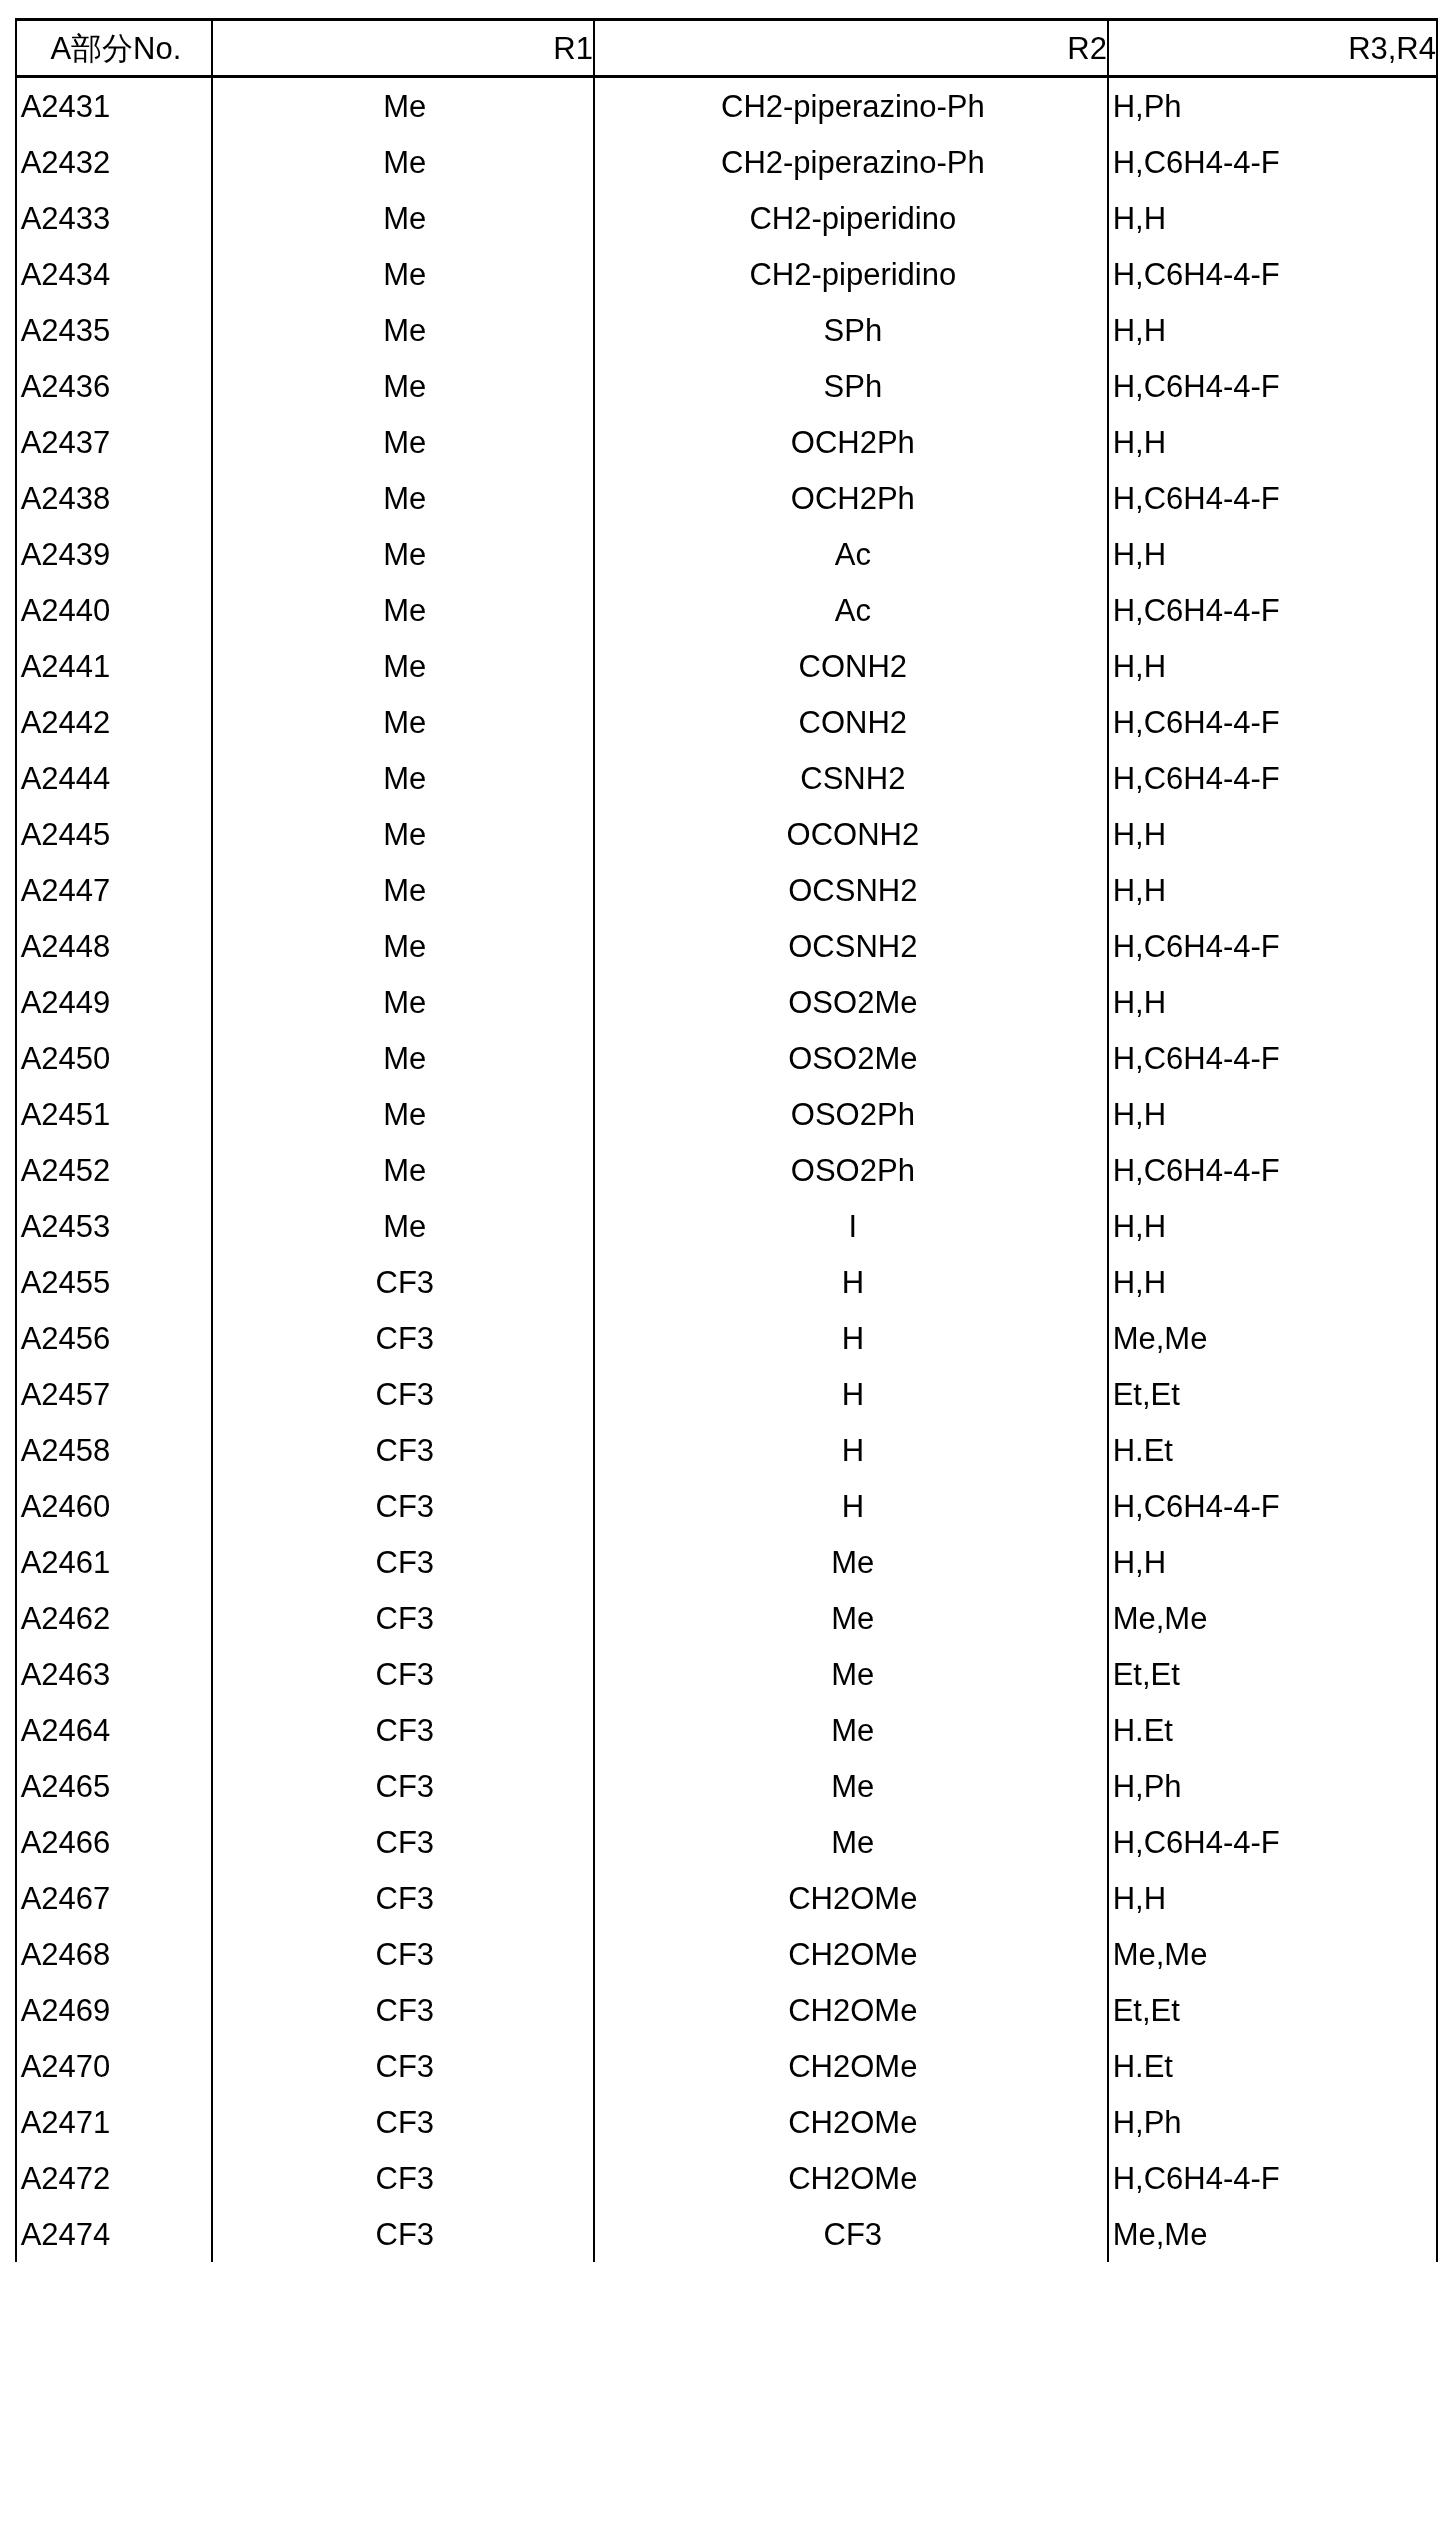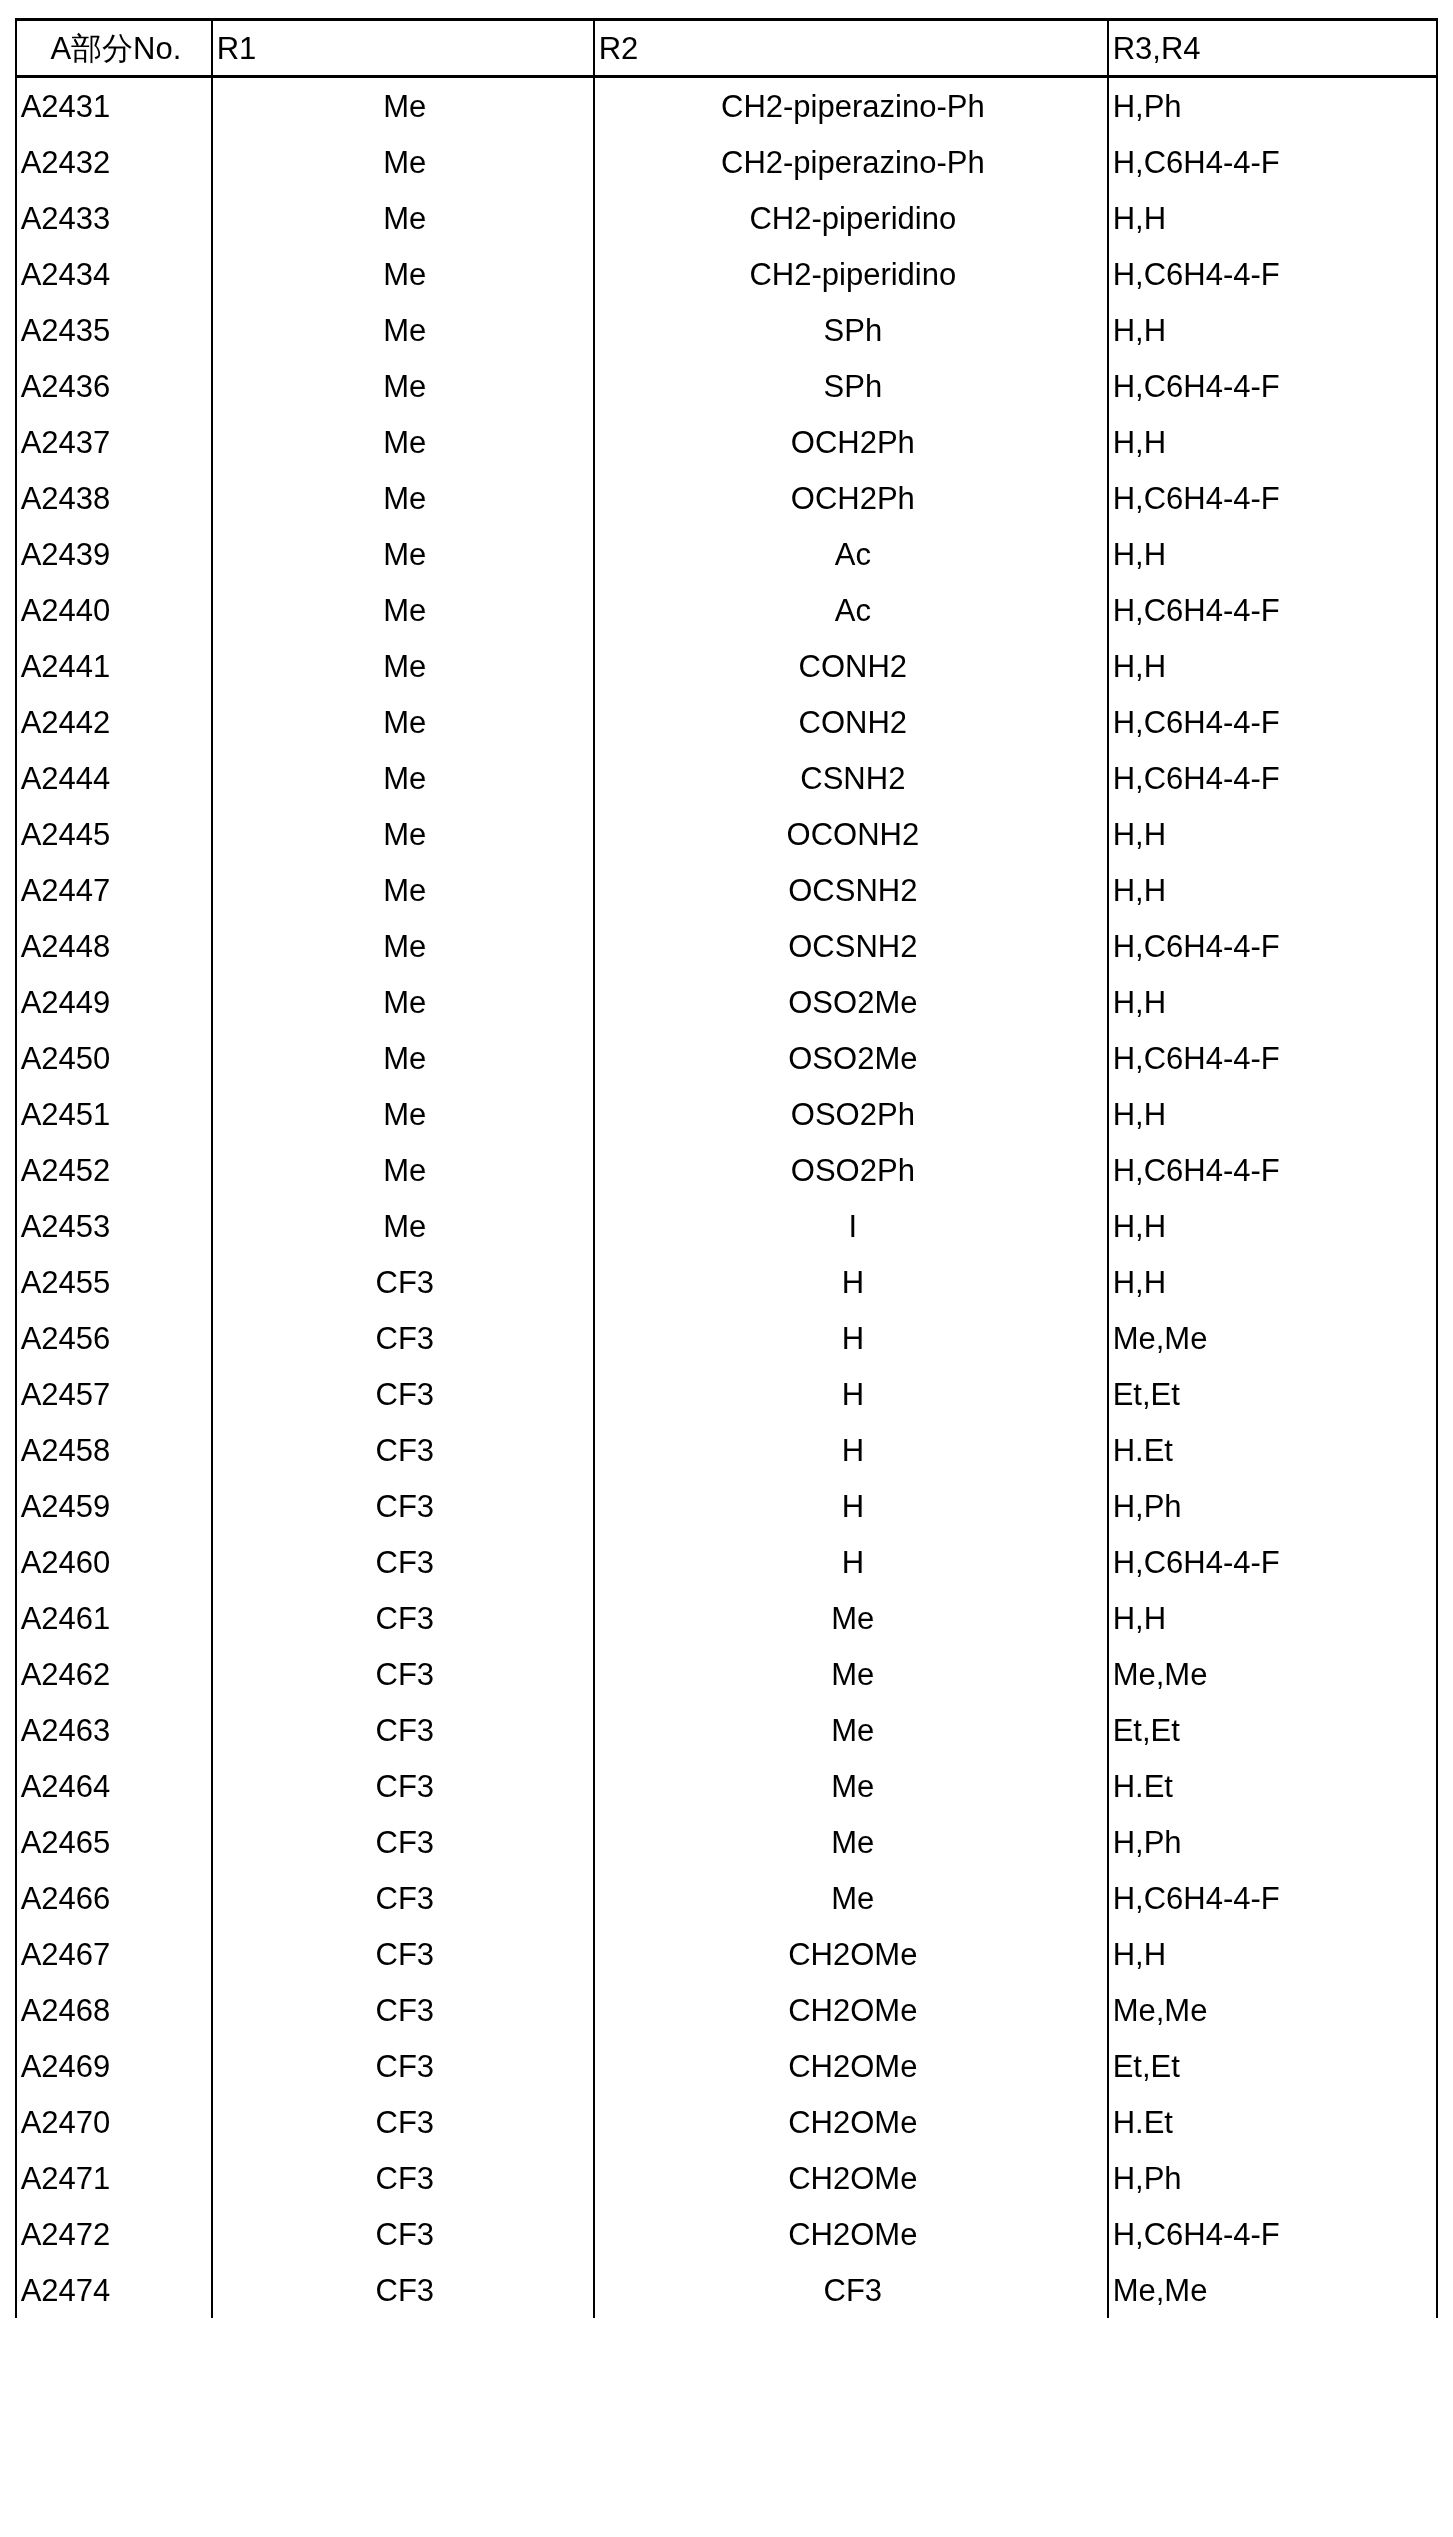--- a/index.html
+++ b/index.html
@@ -2,21 +2,21 @@
 <html style="font-size:15px"><head>
 <meta charset="utf-8">
 <style>
   html, body { margin:0; padding:0; background:#ffffff; }
   body { width:1454px; height:2538px; position:relative; overflow:hidden;
          font-family:"Liberation Sans", sans-serif; color:#000; }
   table { position:absolute; left:15px; top:18px; border-collapse:collapse; table-layout:fixed; }
   col.c0 { width:196px; } col.c1 { width:382px; } col.c2 { width:514px; } col.c3 { width:329px; }
   th, td { font-size:31px; font-weight:normal; height:56px; padding:0 0 0 3.7px; white-space:nowrap;
            border-left:2.8px solid #000; border-right:2.8px solid #000; line-height:1; }
-  th { height:54px; border-top:3.7px solid #000; border-bottom:3.7px solid #000; text-align:left; }
+  th { height:54px; border-top:3.7px solid #000; border-bottom:3.7px solid #000; text-align:right; }
   th.first { text-align:center; }
   td { border-top:none; border-bottom:none; }
   td.id, td.r34 { text-align:left; }
   td.r1, td.r2 { text-align:center; }
 </style>
 </head>
 <body>
 
 <table>
   <colgroup>
@@ -178,26 +178,20 @@
         <td class="r2">H</td>
         <td class="r34">Et,Et</td>
       </tr>
       <tr>
         <td class="id">A2458</td>
         <td class="r1">CF3</td>
         <td class="r2">H</td>
         <td class="r34">H.Et</td>
       </tr>
       <tr>
-        <td class="id">A2459</td>
-        <td class="r1">CF3</td>
-        <td class="r2">H</td>
-        <td class="r34">H,Ph</td>
-      </tr>
-      <tr>
         <td class="id">A2460</td>
         <td class="r1">CF3</td>
         <td class="r2">H</td>
         <td class="r34">H,C6H4-4-F</td>
       </tr>
       <tr>
         <td class="id">A2461</td>
         <td class="r1">CF3</td>
         <td class="r2">Me</td>
         <td class="r34">H,H</td>

